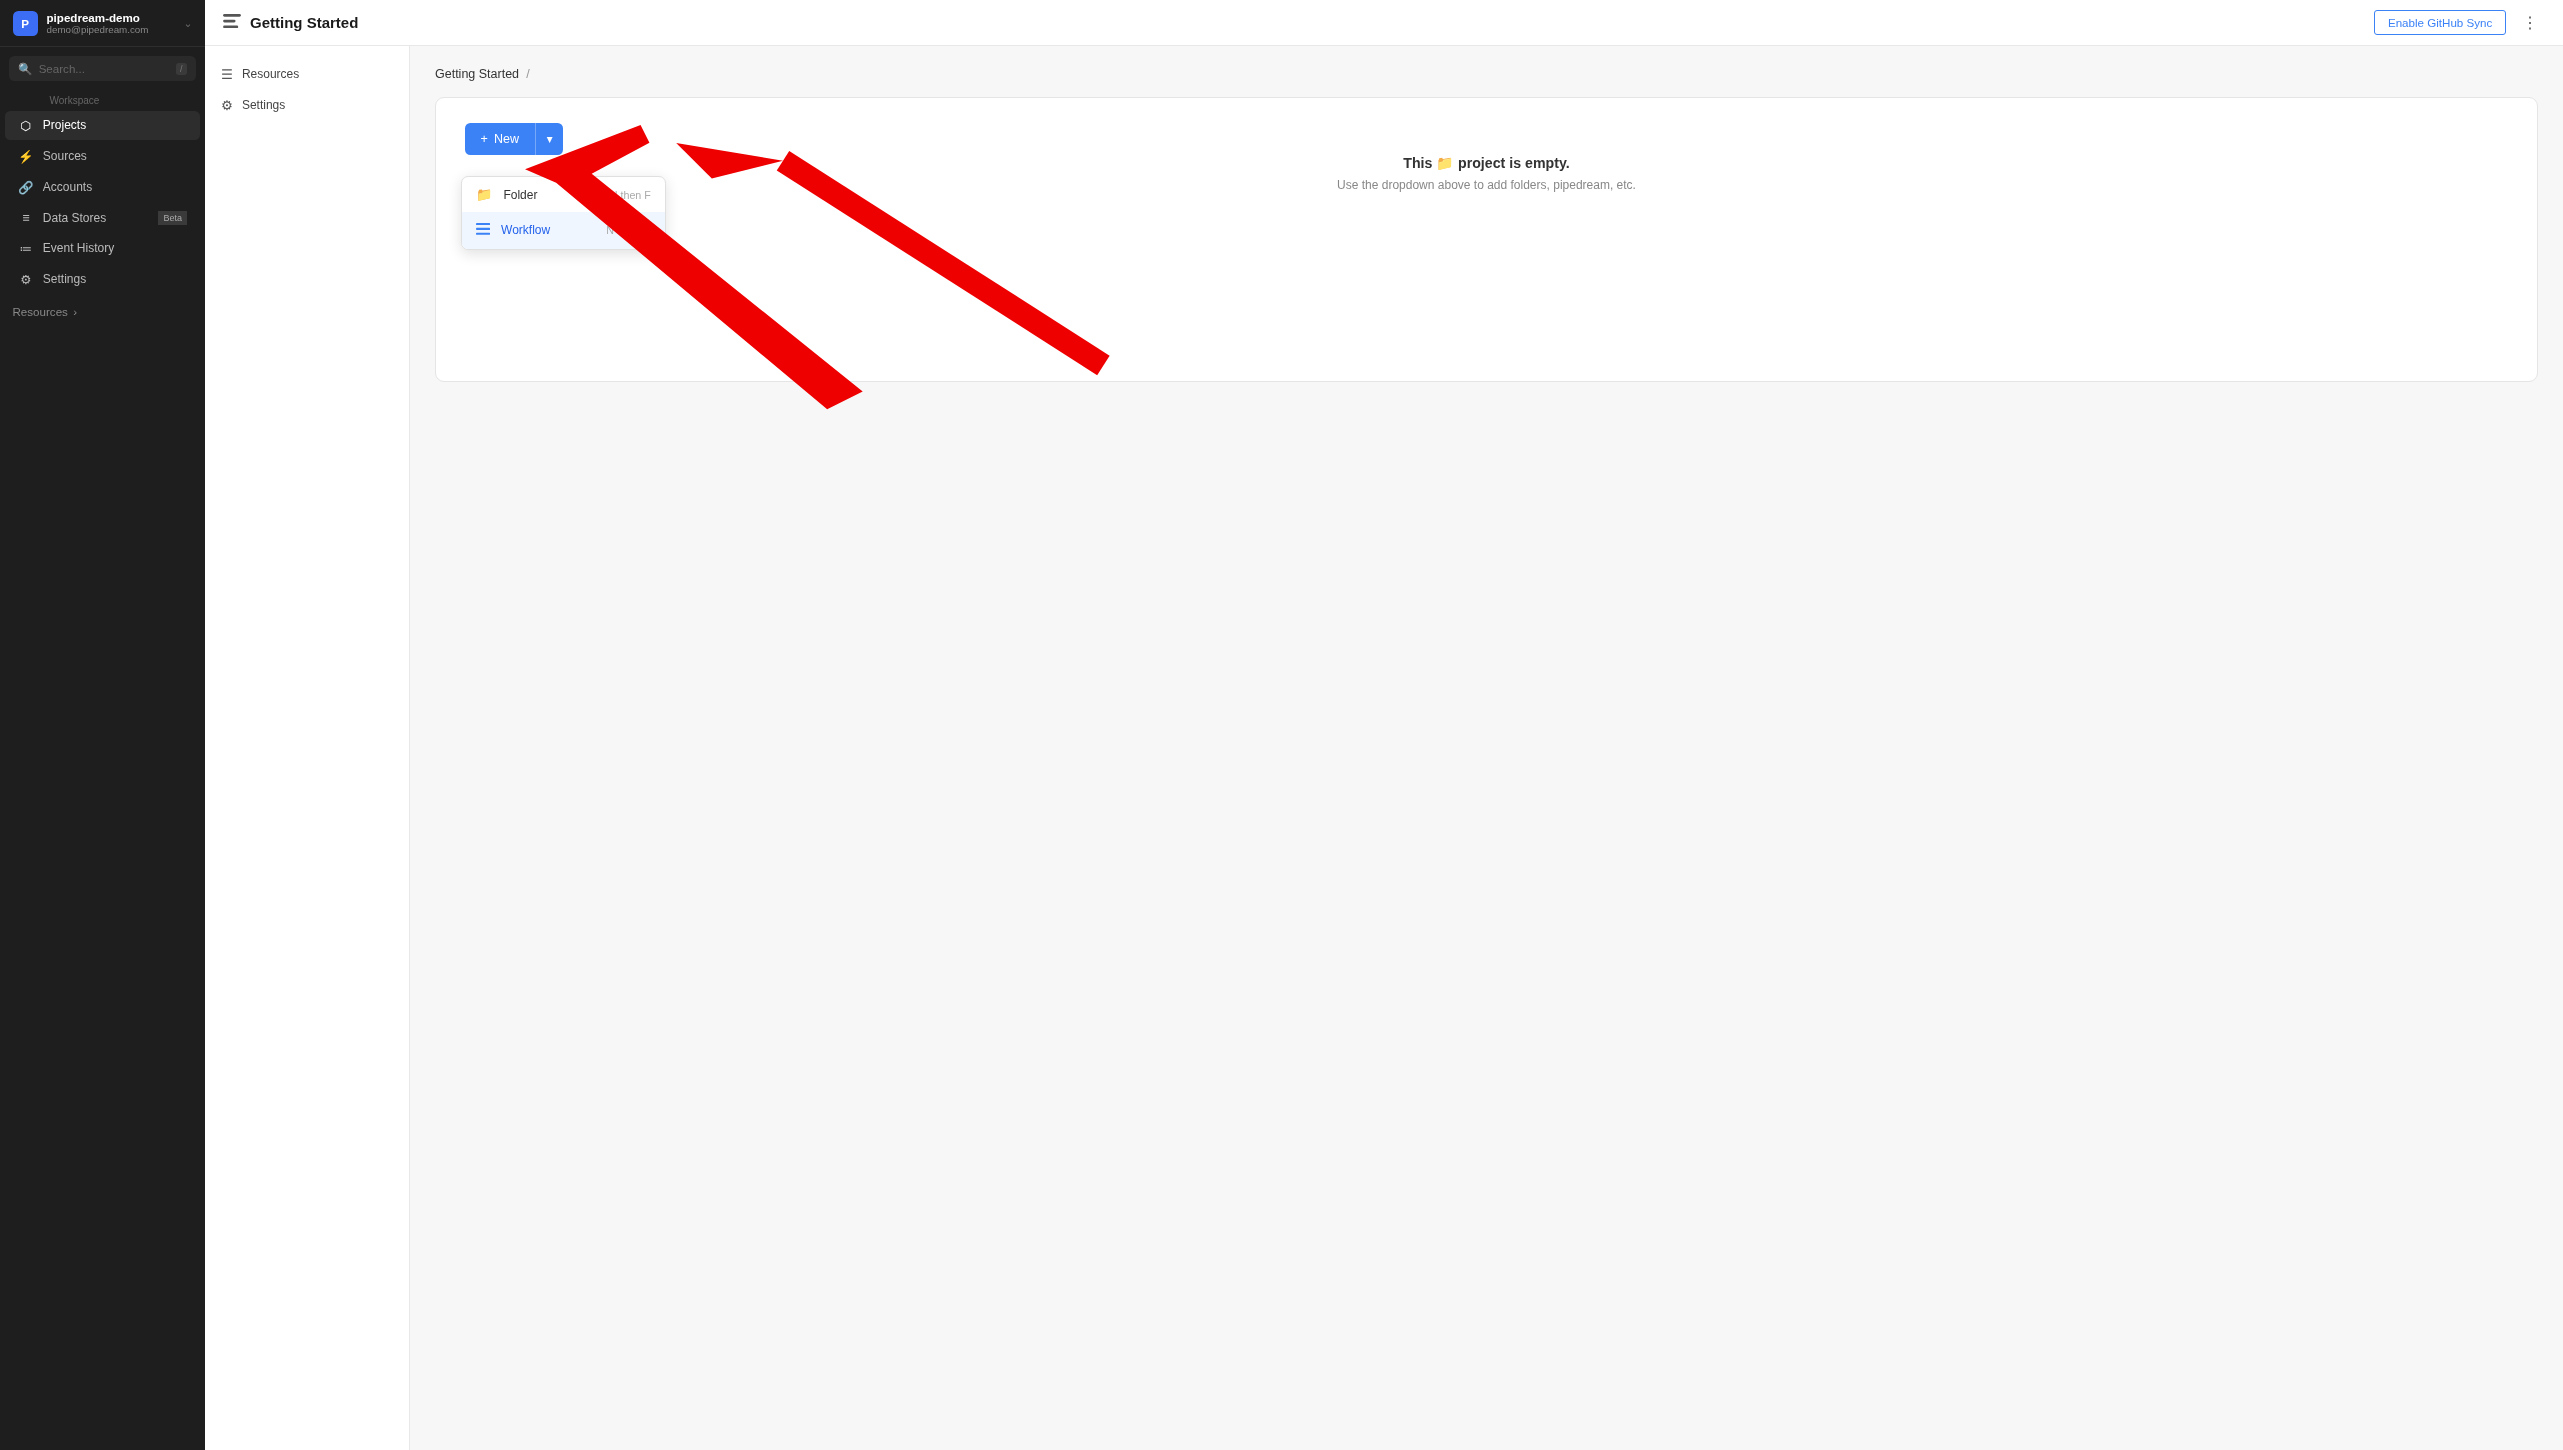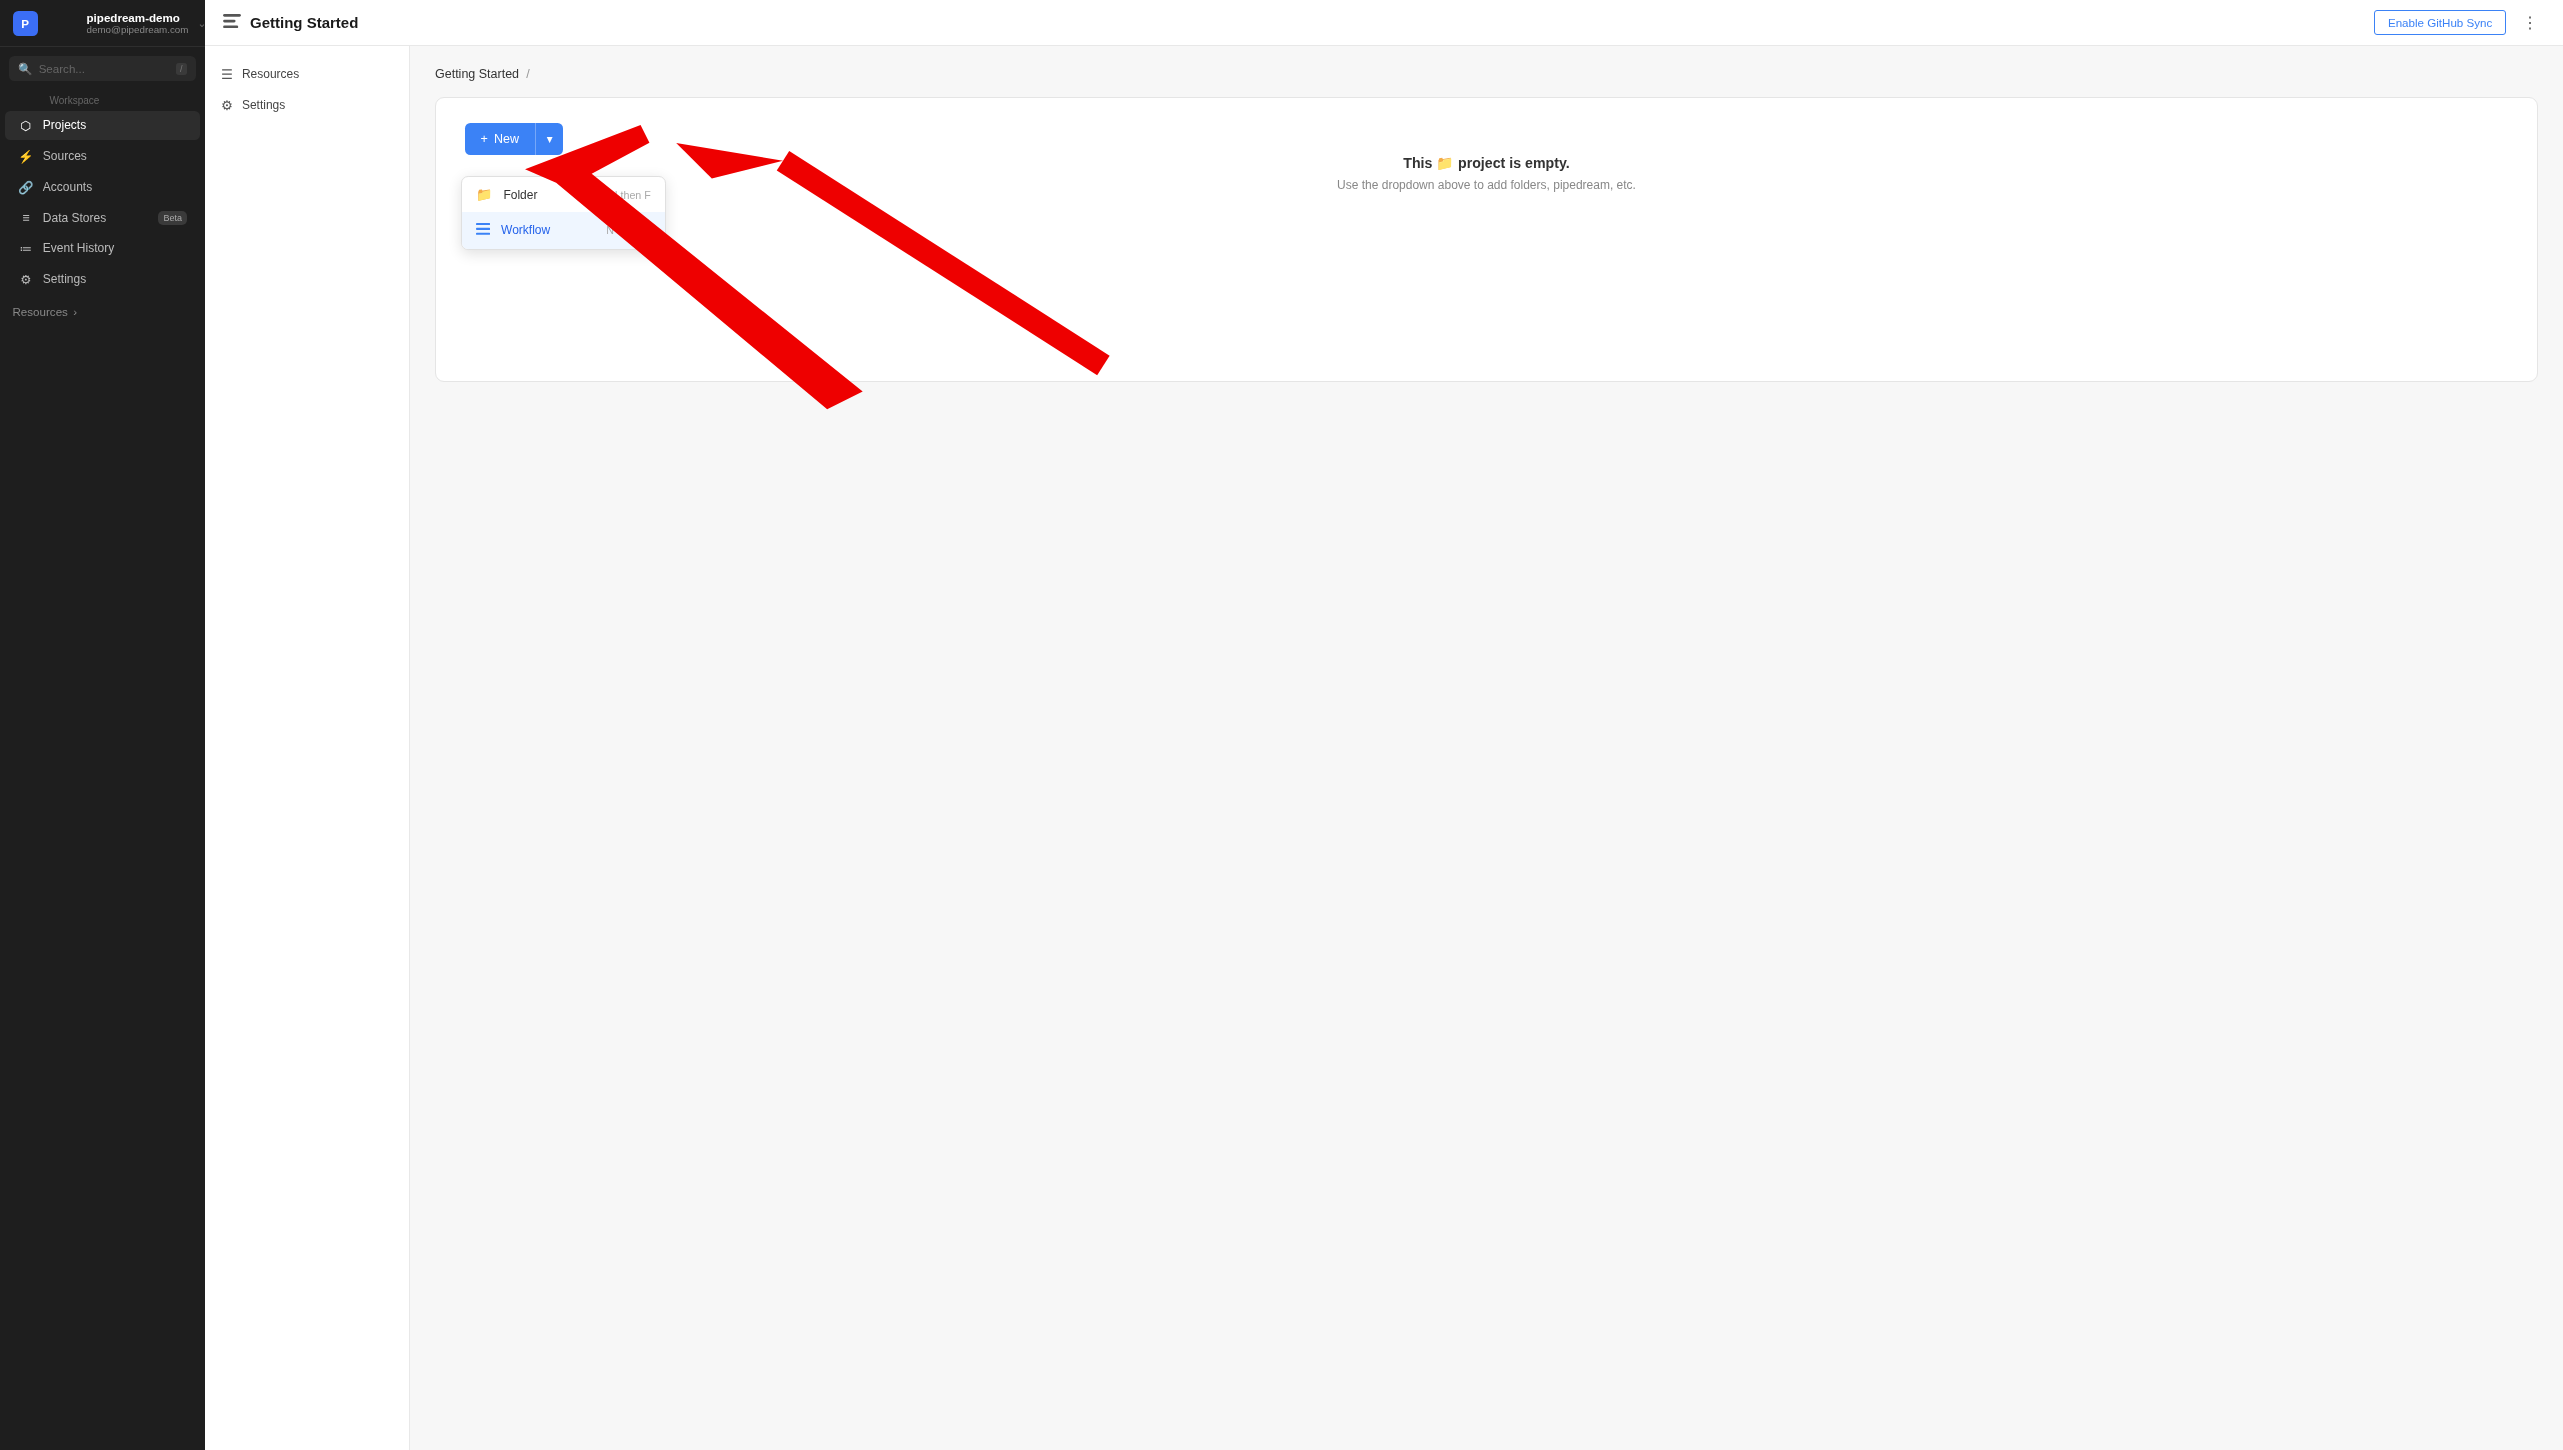--- a/index.html
+++ b/index.html
@@ -29,21 +29,21 @@
       background: #3b6ef5;
       border-radius: 5.3px;
       display: flex;
       align-items: center;
       justify-content: center;
       color: #fff;
       font-size: 11.6px;
       font-weight: 700;
       flex-shrink: 0;
     }
-    .sidebar-header-text { flex: 1; margin-left: 40px; }
+    .sidebar-header-text { flex: 1; }
     .sidebar-app-name { color: #fff; font-size: 11.6px; font-weight: 600; }
     .sidebar-user-email { color: #888; font-size: 9.8px; }
     .sidebar-chevron { color: #666; font-size: 10.7px; }
 
     .sidebar-search {
       display: flex;
       align-items: center;
       margin: 9px 9px 5.3px;
       background: #2a2a2a;
       border-radius: 5.3px;
@@ -81,21 +81,21 @@
       font-size: 12px;
       color: #bbb;
     }
     .sidebar-item.active { background: #2d2d2d; color: #fff; }
     .sidebar-item-icon { width: 16px; text-align: center; font-size: 12.5px; }
     .sidebar-item-badge {
       background: #3a3a3a;
       color: #aaa;
       font-size: 9px;
       padding: 1.8px 5.3px;
-      border-radius: 5px;
+      border-radius: 0;
       margin-left: auto;
     }
 
     .sidebar-resources {
       display: flex;
       align-items: center;
       padding: 7.1px 12.5px;
       gap: 5.3px;
       cursor: pointer;
       color: #888;

